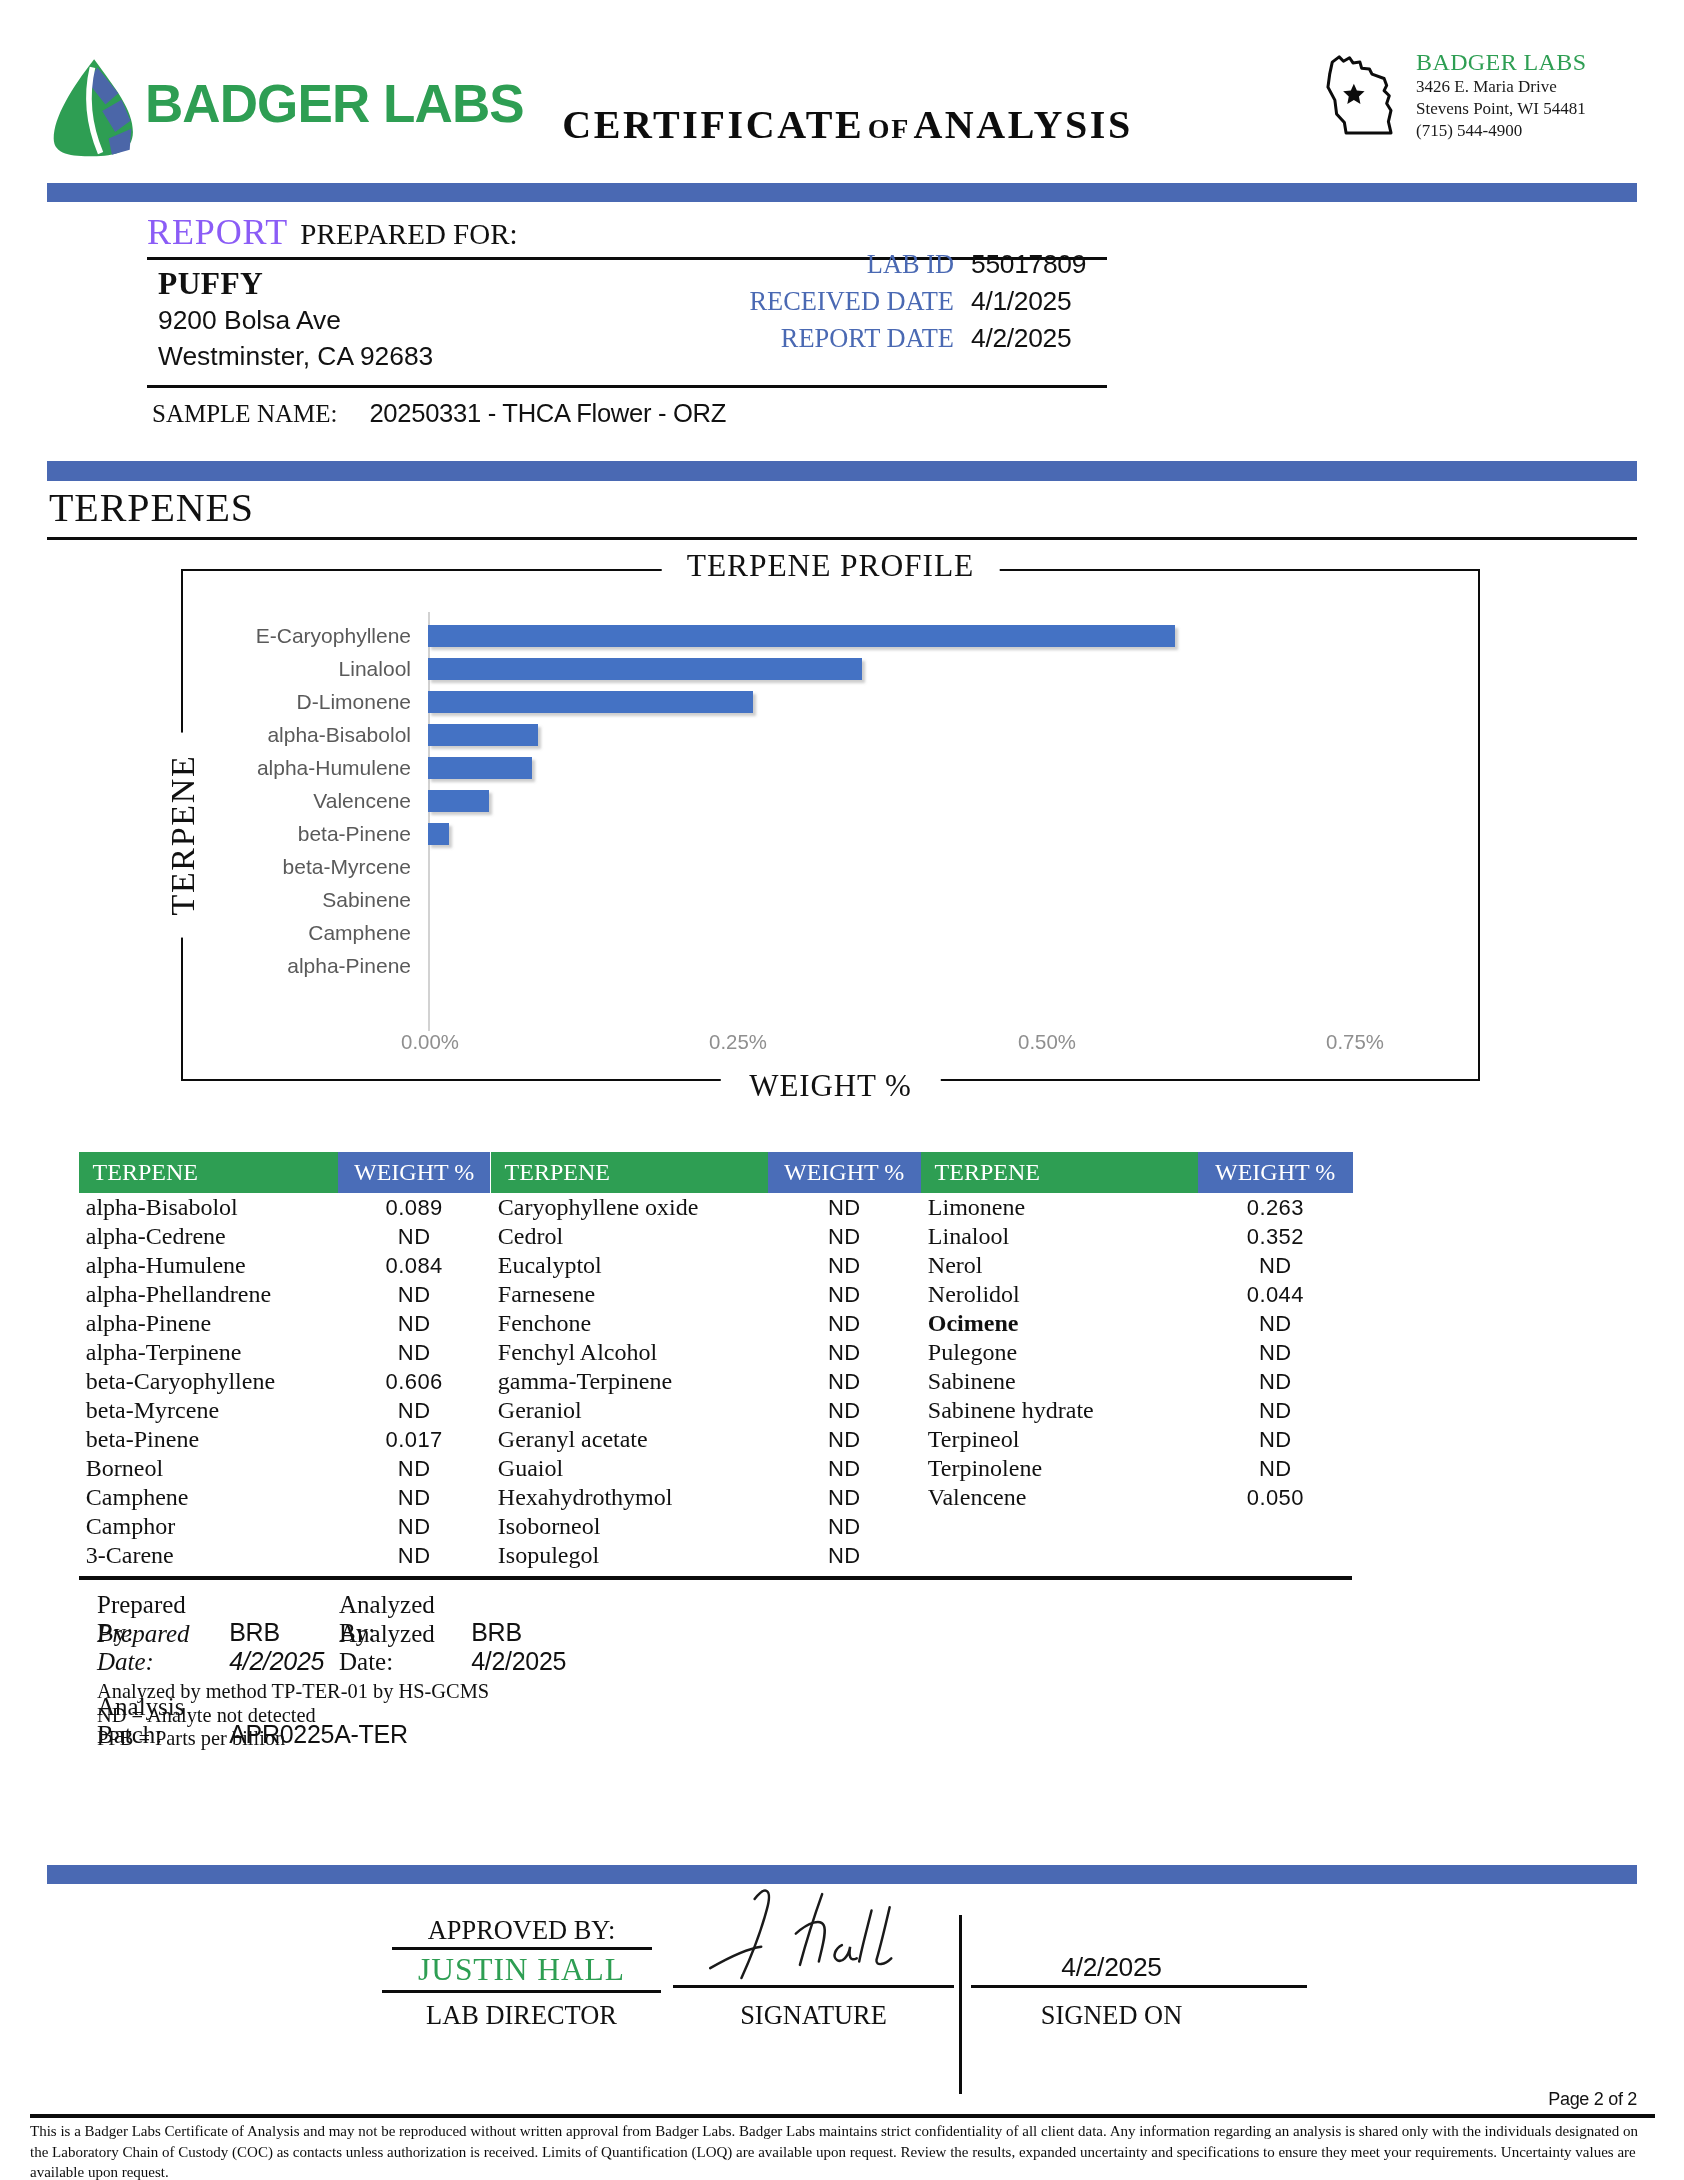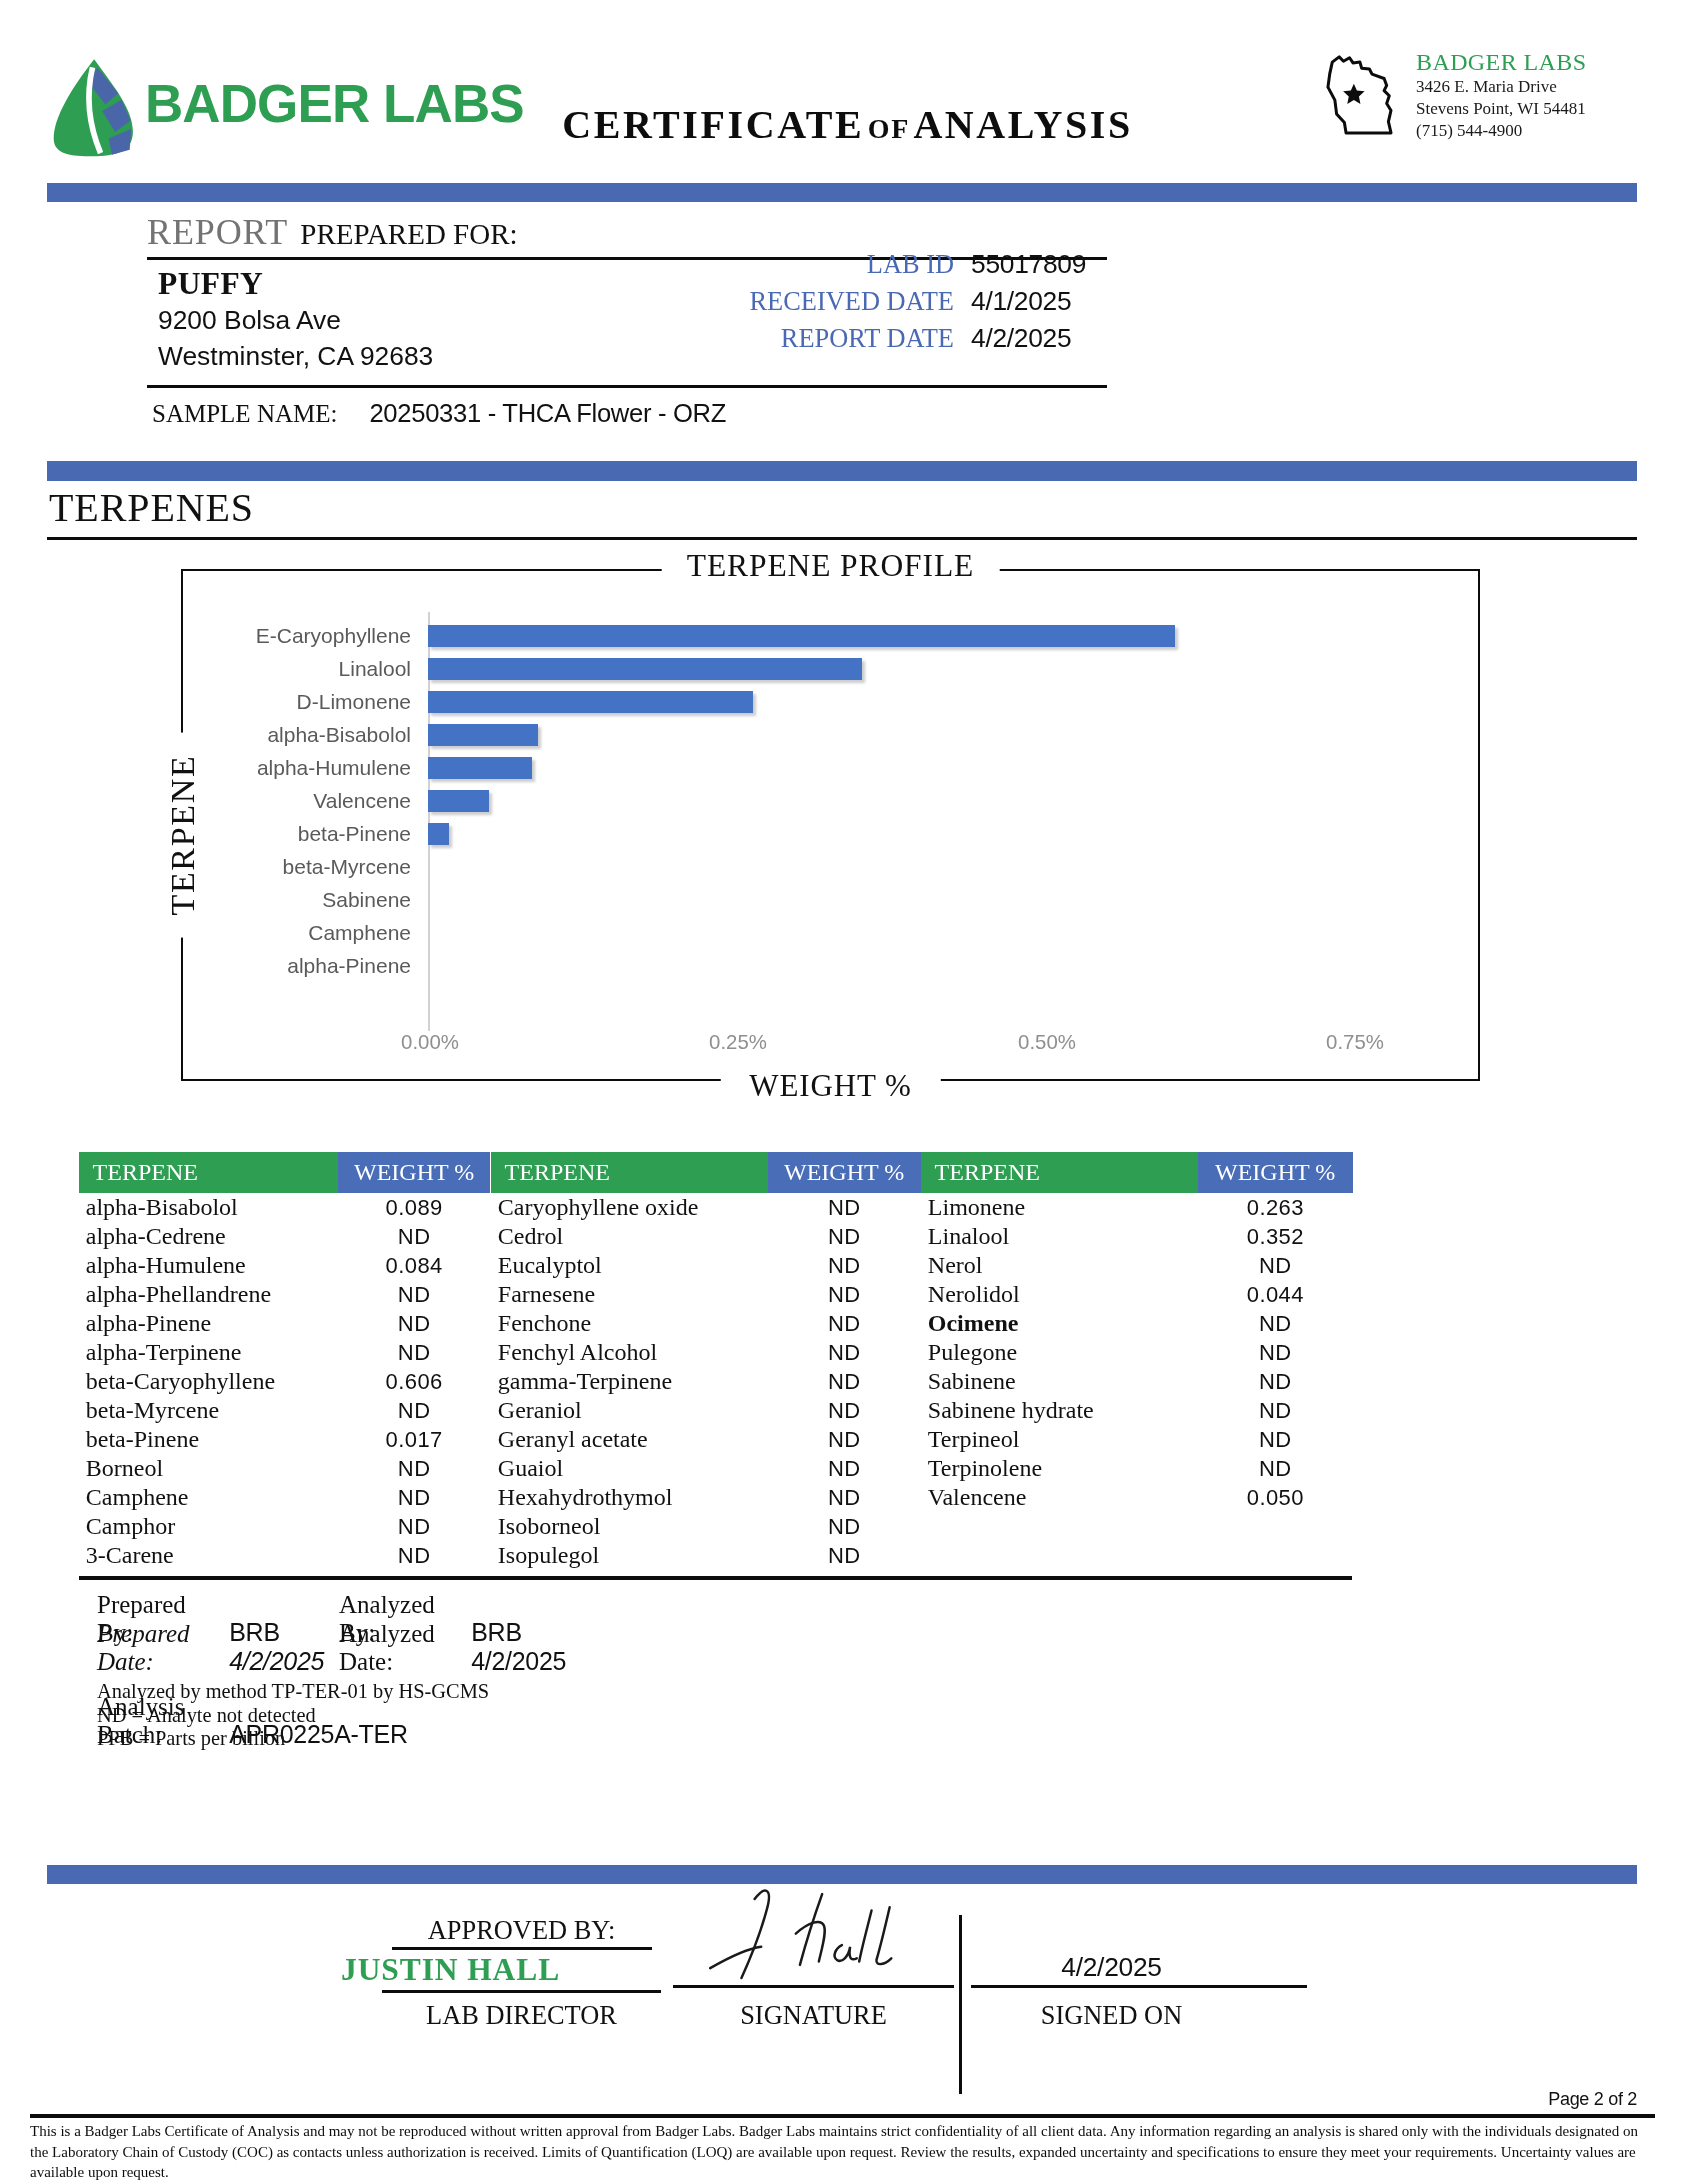--- a/index.html
+++ b/index.html
@@ -15,21 +15,21 @@
   #logo-text{font-family:"Liberation Sans",sans-serif;font-weight:bold;font-size:53px;
              color:#2e9e53;transform:scaleX(.78);transform-origin:left center;letter-spacing:-0.9px;}
   #coa-title{left:464px;top:101px;width:767px;text-align:center;font-weight:bold;color:#0d0d0d;}
   #coa-title .big{font-size:40px;letter-spacing:2.6px;}
   #coa-title .small{font-size:28px;letter-spacing:1.7px;}
   #lab-block{left:1416px;top:49px;width:256px;}
   #lab-block .lab-name{color:#2e9e53;font-size:24px;letter-spacing:0.4px;}
   #lab-block .addr{font-size:17px;line-height:22px;color:#1a1a1a;}
 
   
-  .blue-serif{color:#737373;}
+  .blue-serif{color:#8b5cf6;}
   #report-heading{left:147px;top:211px;}
   #report-word{font-size:36px;letter-spacing:0.9px;}
   #prepared-for{font-size:29px;margin-left:12px;}
   #client-name{left:158px;top:266px;font-size:31.5px;font-weight:bold;letter-spacing:0.4px;}
   .client-addr{left:158px;font-size:26.4px;}
   #report-fields{left:596px;top:249px;width:767px;}
   .field-row{display:flex;align-items:baseline;height:37px;}
   .field-label{flex:0 0 358px;text-align:right;font-size:26.4px;color:#4a69b3;}
   .field-value{margin-left:17px;font-size:26.4px;font-family:"Liberation Sans",sans-serif;letter-spacing:-0.3px;}
   #sample-row{left:152px;top:399px;font-size:25px;}
@@ -67,21 +67,21 @@
         letter-spacing:0.4px;}
 
   
   .prep-row{position:absolute;font-size:25px;}
   .prep-label{display:inline-block;width:126px;}
   .prep-value{font-family:"Liberation Sans",sans-serif;letter-spacing:-0.3px;}
   .note-line{position:absolute;left:97px;font-size:20.4px;}
 
   
   #approved-by{left:341px;top:1915px;width:361px;text-align:center;font-size:26.4px;}
-  #approver-name{left:341px;top:1952px;width:361px;text-align:left;font-size:31.5px;color:#2e9e53;letter-spacing:0.9px;font-weight:bold;}
+  #approver-name{left:341px;top:1952px;width:361px;text-align:center;font-size:31.5px;color:#2e9e53;letter-spacing:0.9px;}
   #lab-director{left:341px;top:2000px;width:361px;text-align:center;font-size:26.4px;}
   #signature-label{left:673px;top:2000px;width:281px;text-align:center;font-size:26.4px;}
   #signed-on-label{left:971px;top:2000px;width:281px;text-align:center;font-size:26.4px;}
   #signed-date{left:971px;top:1952px;width:281px;text-align:center;font-size:26.4px;letter-spacing:-0.3px;}
 
   
   #page-number{right:48px;top:2089px;font-size:18px;letter-spacing:-0.3px;}
   #disclaimer{left:30px;top:2121px;width:1627px;font-size:15px;line-height:1.38;color:#0d0d0d;}
 </style>
 </head>

